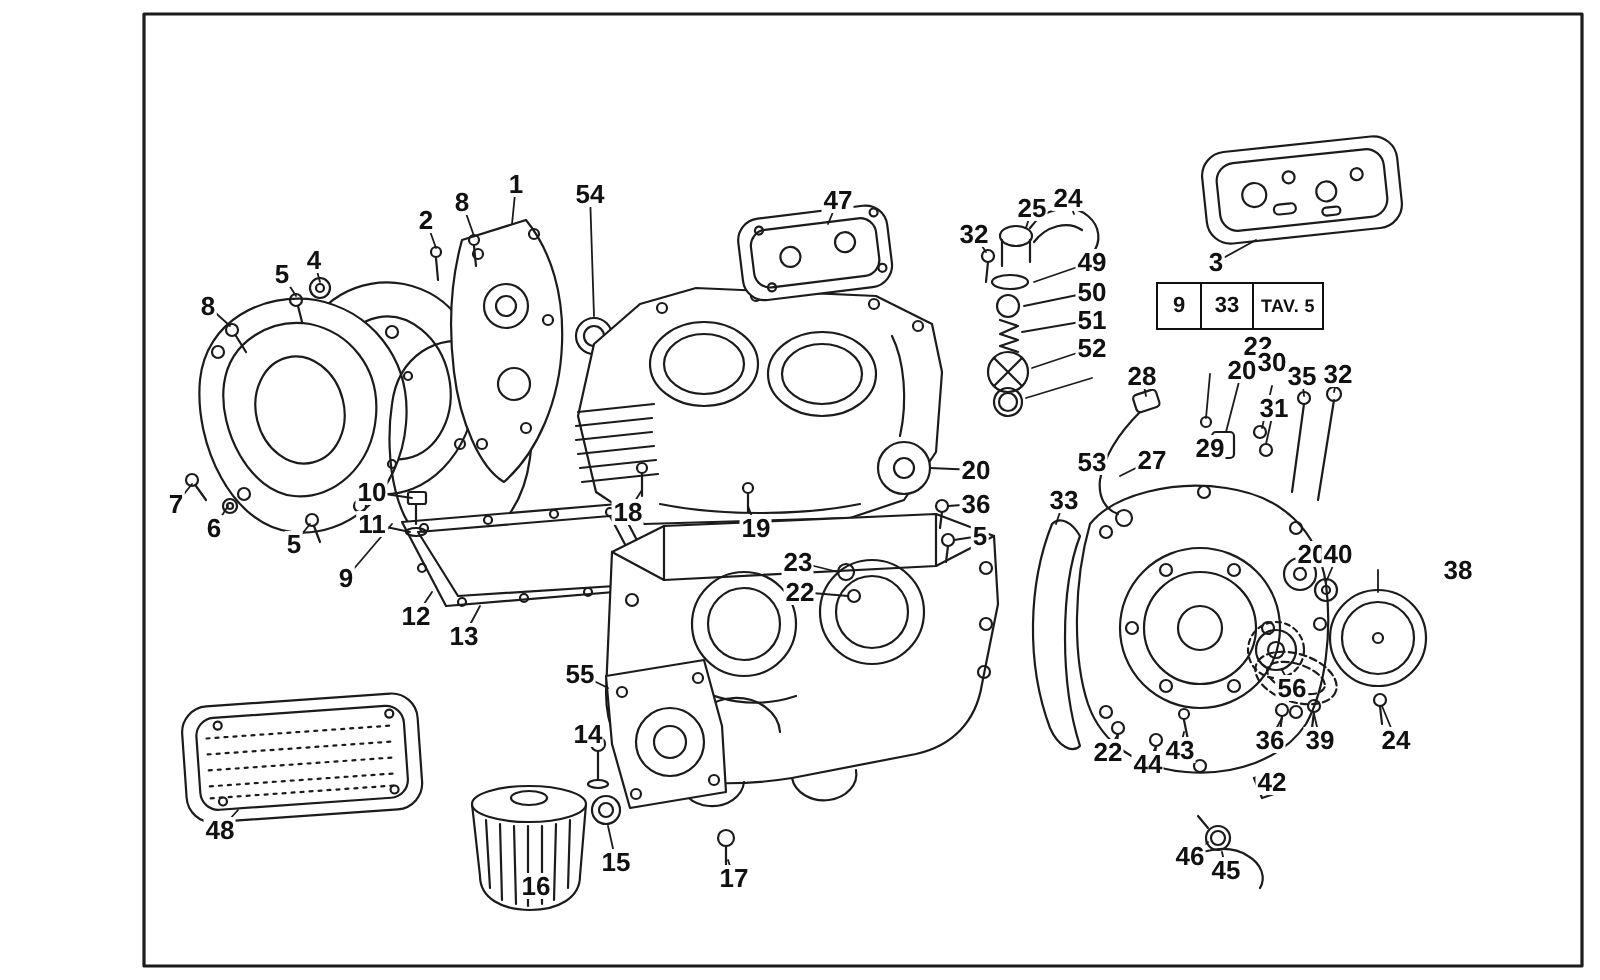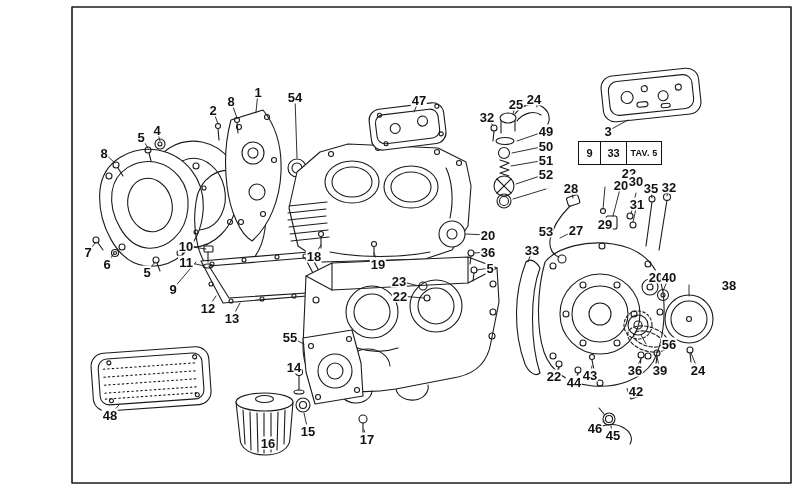--- a/index.html
+++ b/index.html
@@ -503,21 +503,21 @@
       <div class="callout" style="left: 399px; top: 281px;">23</div>
       <div class="callout" style="left: 400px; top: 296px;">22</div>
       <div class="callout" style="left: 488px; top: 235px;">20</div>
       <div class="callout" style="left: 488px; top: 252px;">36</div>
       <div class="callout" style="left: 490px; top: 268px;">5</div>
       <div class="callout" style="left: 576px; top: 230px;">27</div>
       <div class="callout" style="left: 532px; top: 250px;">33</div>
       <div class="callout" style="left: 656px; top: 277px;">20</div>
       <div class="callout" style="left: 669px; top: 277px;">40</div>
       <div class="callout" style="left: 689px; top: 285px; margin-left: 40px;">38</div>
-      <div class="callout" style="left: 646px; top: 344px; margin-left: 23px;">56</div>
+      <div class="callout" style="left: 646px; top: 344px;">56</div>
       <div class="callout" style="left: 554px; top: 376px;">22</div>
       <div class="callout" style="left: 574px; top: 382px;">44</div>
       <div class="callout" style="left: 590px; top: 375px;">43</div>
       <div class="callout" style="left: 635px; top: 370px;">36</div>
       <div class="callout" style="left: 660px; top: 370px;">39</div>
       <div class="callout" style="left: 698px; top: 370px;">24</div>
       <div class="callout" style="left: 636px; top: 391px;">42</div>
       <div class="callout" style="left: 595px; top: 428px;">46</div>
       <div class="callout" style="left: 613px; top: 435px;">45</div>
       <div class="callout" style="left: 290px; top: 337px;">55</div>

